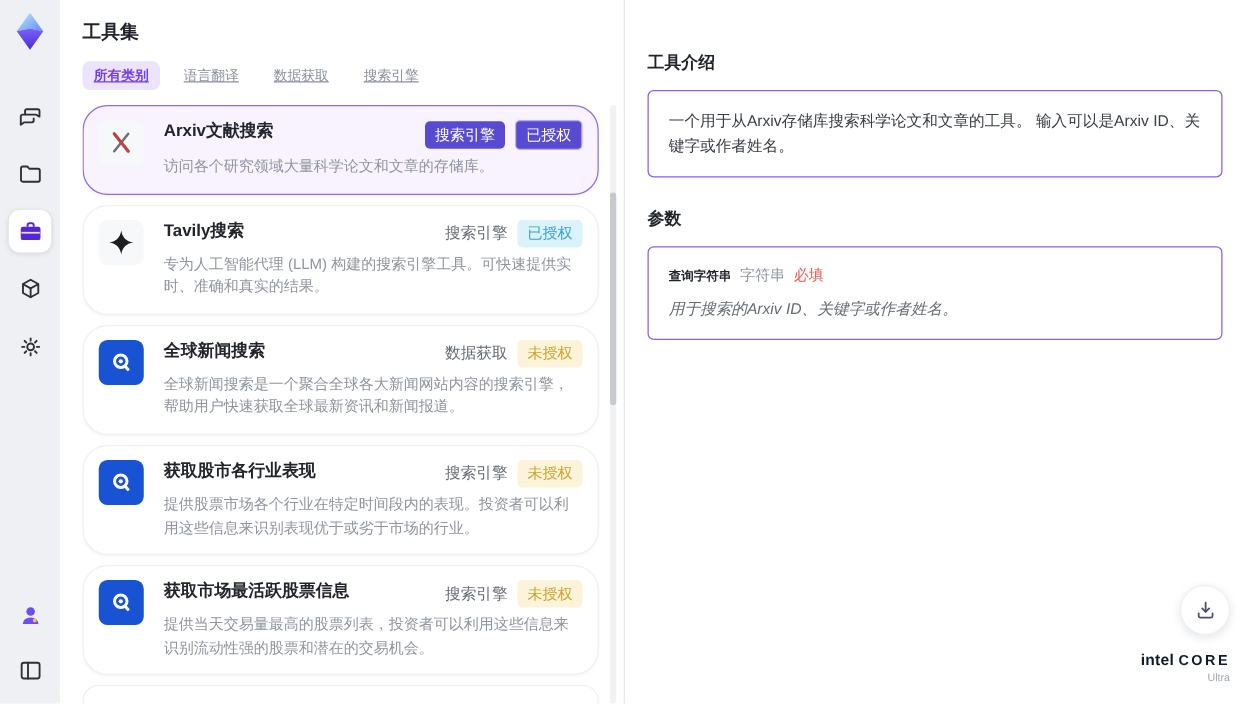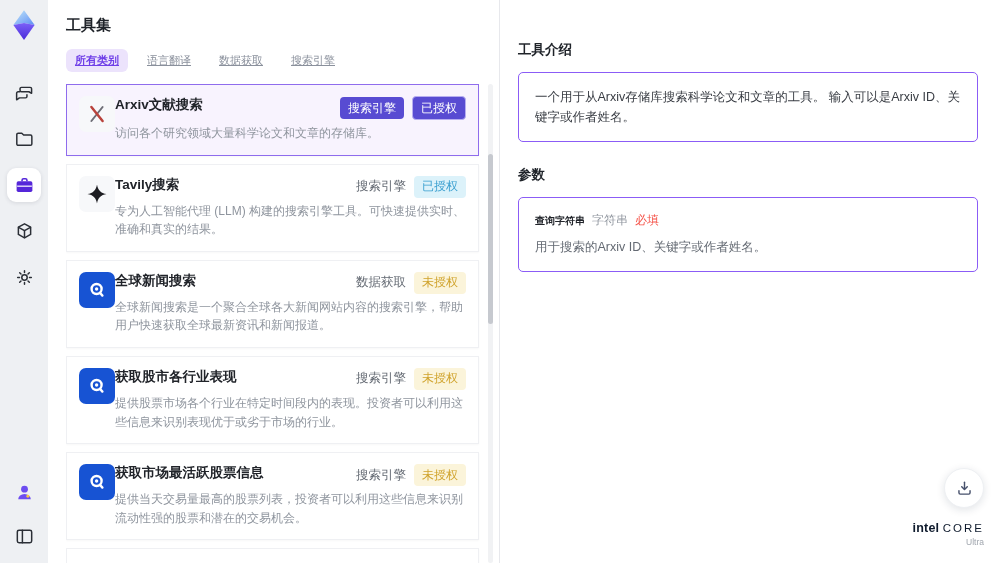--- a/index.html
+++ b/index.html
@@ -20,21 +20,21 @@
   
   .main { flex:1; display:flex; height:100%; }
   .list-pane { width:452px; flex:0 0 452px; border-right:1px solid #e7e8ec; padding:16px 0 0 18px; display:flex; flex-direction:column; }
   .page-title { font-size:15px; font-weight:bold; margin-bottom:14px; }
   .tabs { display:flex; align-items:center; gap:10px; margin-bottom:12px; }
   .tab { font-size:11px; color:#8a909c; padding:4px 9px; border-radius:6px; cursor:pointer; white-space:nowrap;text-decoration:underline; }
   .tab.active { background:#ece3fc; color:#7040e8; font-weight:bold; }
 
   .tool-list { position:relative; flex:1; overflow:hidden; padding-right:20px; }
   .cards { display:flex; flex-direction:column; gap:8px; }
-  .card { background:#fff; border:1px solid #eff0f3; border-radius:0; padding:11px 12px 12px; display:flex; gap:0; box-shadow:0 1px 2px rgba(0,0,0,.03); cursor:pointer; }
+  .card { background:#fff; border:1px solid #eff0f3; border-radius:20px; padding:11px 12px 12px; display:flex; gap:16px; box-shadow:0 1px 2px rgba(0,0,0,.03); cursor:pointer; }
   .card.selected { background:#f8f3fe; border:1.5px solid #8f6ced; }
   .t-icon { width:36px; height:36px; border-radius:7px; flex:0 0 36px; display:flex; align-items:center; justify-content:center; background:#f7f8fa; overflow:hidden; }
   .t-icon.blue { background:#1753d3; }
   .t-icon svg { width:24px; height:24px; }
   .t-body { flex:1; min-width:0; }
   .t-head { display:flex; align-items:flex-start; }
   .t-name { font-size:13.5px; font-weight:bold; color:#21242a; line-height:1.3; }
   .t-badges { margin-left:auto; display:flex; gap:8px; align-items:center; padding-left:8px; }
   .t-cat { font-size:12.5px; color:#646a73; white-space:nowrap; }
   .badge { font-size:12px; padding:2.5px 8px; border-radius:4px; white-space:nowrap;font-family:Liberation Serif, serif; }
@@ -50,29 +50,29 @@
   
   .detail-pane { flex:1; padding:17px 22px 0 18px; background:#fff; }
   .detail-title { font-size:14.5px; font-weight:bold; }
   .section-title { font-size:13.5px; font-weight:bold; margin-top:24px; }
   .box { margin-top:13px; border:1px solid #8b5cf6; border-radius:5px; background:#fff; padding:14px 16px; }
   .intro-text { font-size:12.5px; color:#383c43; line-height:1.6; }
   .param-row { display:flex; align-items:baseline; gap:7px; }
   .p-name { font-size:10px; font-weight:bold; color:#21242a; }
   .p-type { font-size:12px; color:#8f959e; }
   .p-req { font-size:12px; color:#f5544a; }
-  .p-desc { margin-top:9px; font-size:12.5px; color:#646a73; line-height:1.5; }
+  .p-desc { margin-top:9px; font-size:12.5px; color:#646a73; line-height:1.5;font-style:italic; }
 
   
   .fab { position:absolute; right:16px; bottom:55px; width:40px; height:40px; border-radius:50%; background:#fff; border:1px solid #eef0f3; box-shadow:0 2px 8px rgba(20,30,60,.12); display:flex; align-items:center; justify-content:center; cursor:pointer; }
   .fab svg { width:19px; height:19px; }
   .intel { position:absolute; right:16px; bottom:16px; text-align:right; line-height:1.1; }
   .intel .l1 { font-size:12.5px; color:#0f1b2d; }
   .intel .intel-word { font-weight:bold; letter-spacing:.2px;padding-left:47px; }
-  .intel .core-word { letter-spacing:2px; font-size:11.5px; }
+  .intel .core-word { letter-spacing:2px; font-size:11.5px;font-weight:bold; }
   .intel .l2 { font-size:8.5px; color:#a0a6ae; margin-top:2px; }
 </style>
 </head>
 <body>
 
 <div class="app">
 
   <aside class="sidebar">
     <div class="logo">
       <svg viewBox="0 0 32 32">

